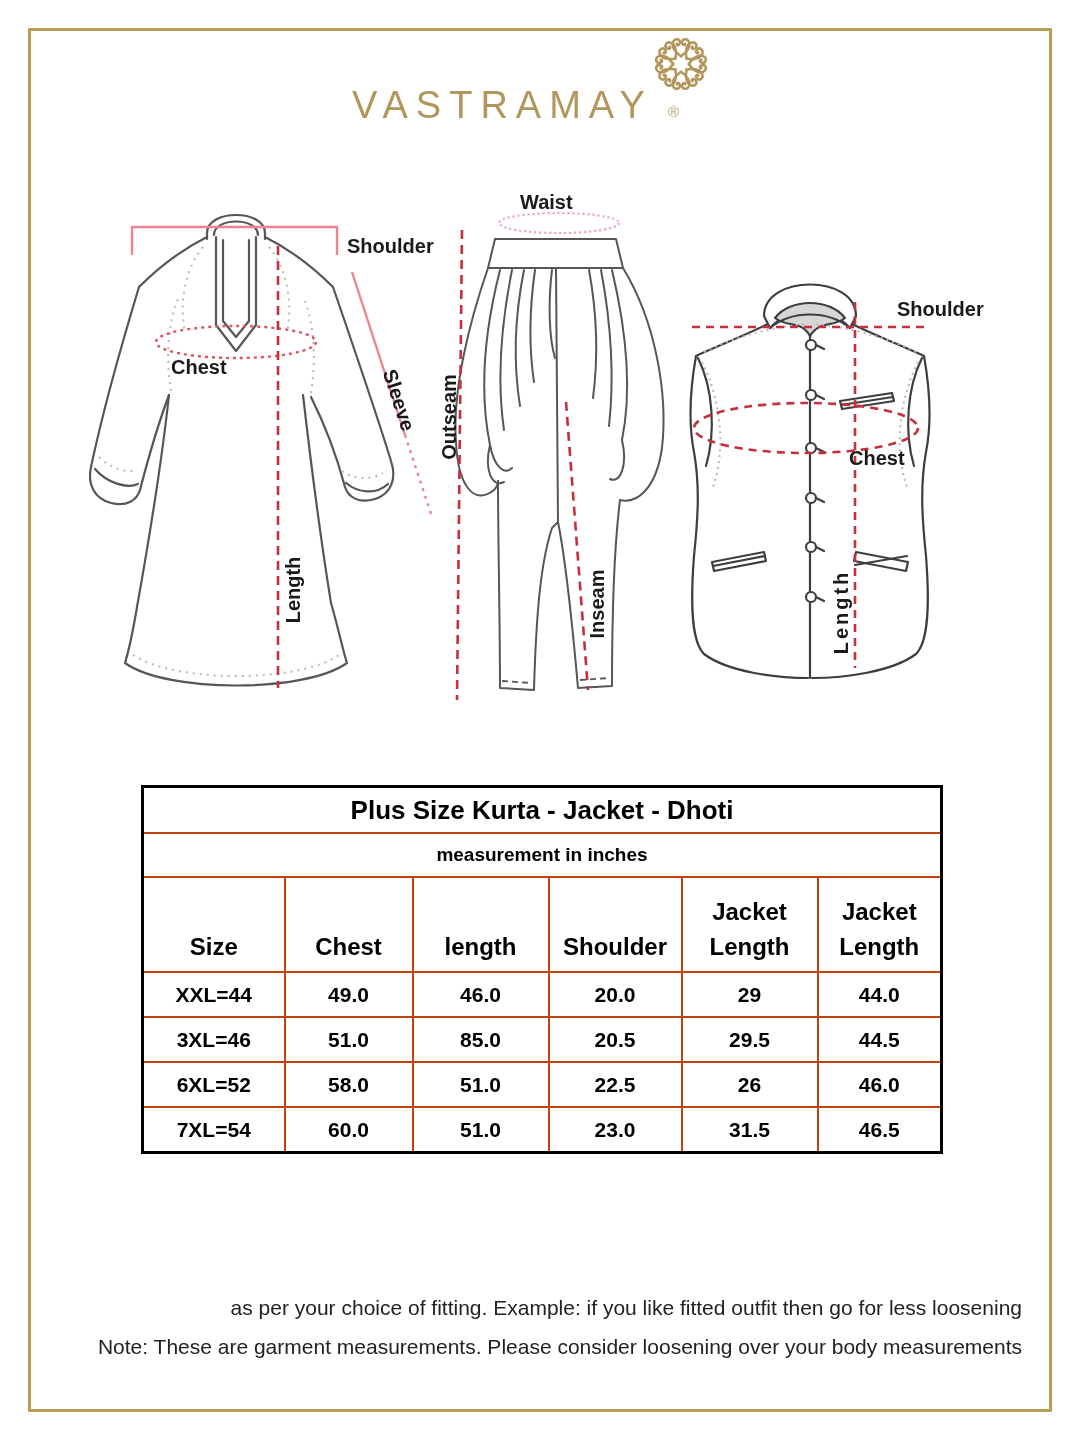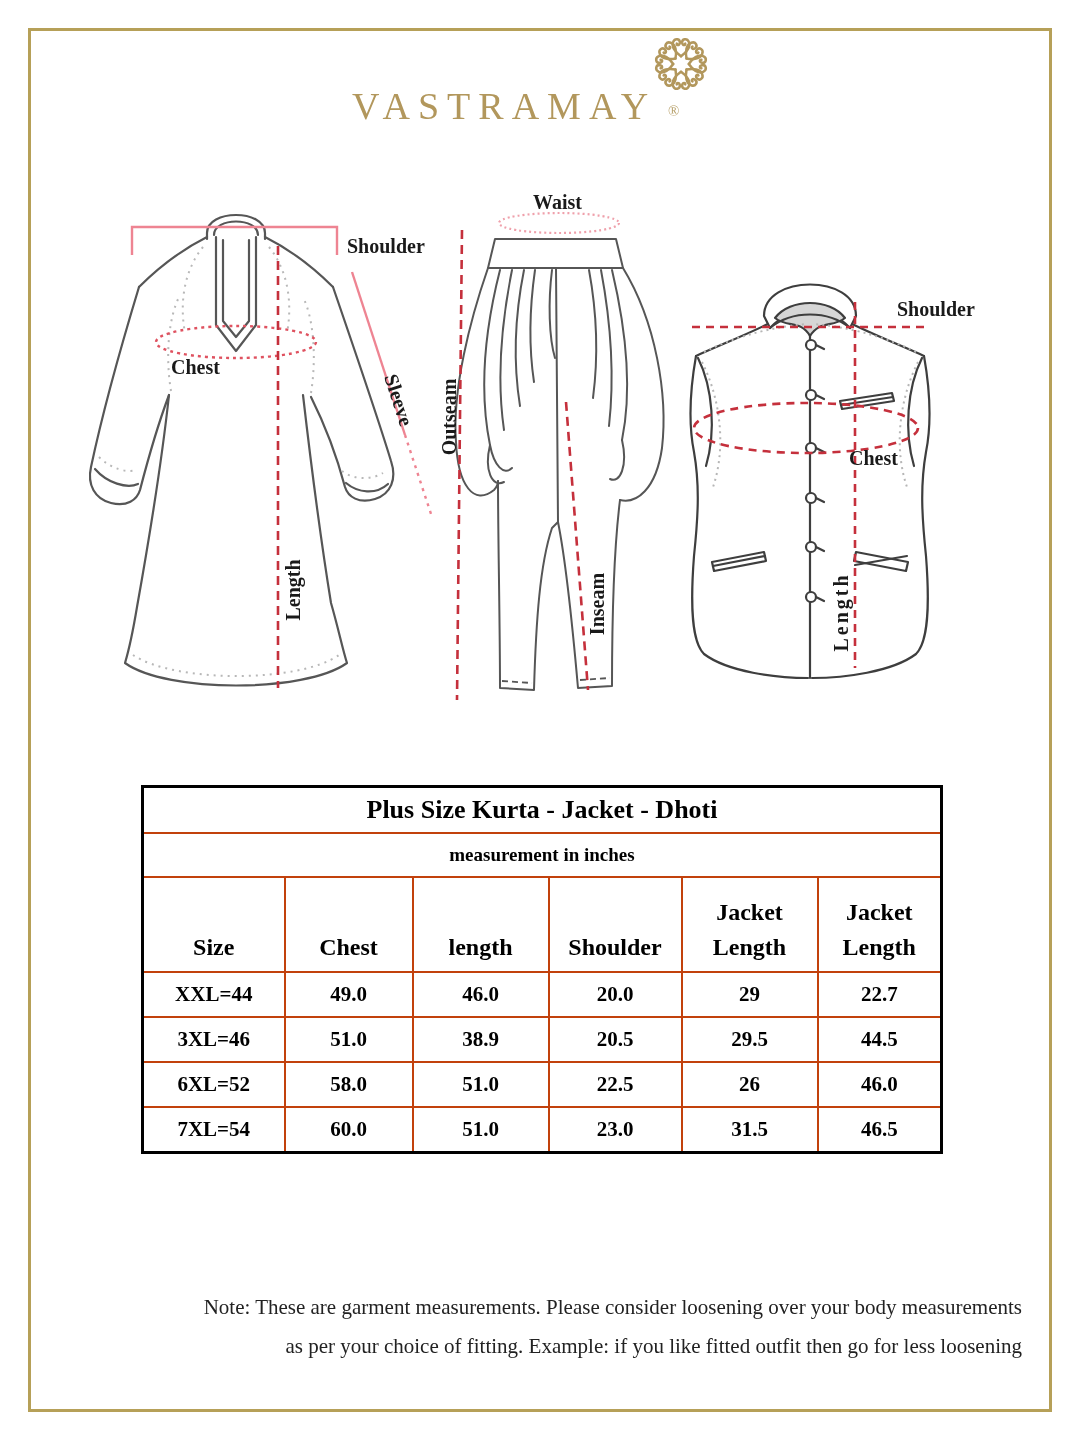--- a/index.html
+++ b/index.html
@@ -1,18 +1,18 @@
 <!DOCTYPE html>
 <html><head>
 <meta charset="utf-8">
 <style>
   html,body { margin:0; padding:0; background:#ffffff; }
   .page {
     position:relative; width:1080px; height:1440px; background:#ffffff;
-    font-family:Liberation Serif, serif; overflow:hidden;
+    font-family:Liberation Sans, sans-serif; overflow:hidden;
   }
   .gold-frame {
     position:absolute; left:28px; top:28px; right:28px; bottom:28px;
     border:3px solid #b6a058; pointer-events:none;
   }
   
   .wordmark {
     position:absolute; left:352px; top:84px;
     font-size:38px; letter-spacing:8px; color:#b2975c; font-weight:400;
     white-space:nowrap;
@@ -184,21 +184,21 @@
       <ellipse cx="126" cy="168" rx="112" ry="25"></ellipse>
       <path d="M175,42 L175,408"></path>
     </g>
   </svg>
 
   <div class="diag-label" style="left:347px; top:233px;">Shoulder</div>
   <div class="diag-label" style="left:171px; top:354px;">Chest</div>
   <div class="diag-label rot-sleeve" style="left:354px; top:387px; width:90px;">Sleeve</div>
   <div class="diag-label rot-ccw" style="left:248px; top:577px; width:90px;">Length</div>
 
-  <div class="diag-label" style="left:533px; top:189px;">Waist</div>
+  <div class="diag-label" style="left:520px; top:189px;">Waist</div>
   <div class="diag-label rot-ccw" style="left:399px; top:404px; width:100px;">Outseam</div>
   <div class="diag-label rot-ccw" style="left:552px; top:591px; width:90px;">Inseam</div>
 
   <div class="diag-label" style="left:897px; top:296px;">Shoulder</div>
   <div class="diag-label" style="left:849px; top:445px;">Chest</div>
   <div class="diag-label rot-ccw spaced" style="left:786px; top:599px; width:110px;">Length</div>
 
   <table class="size-table">
     <colgroup>
       <col style="width:142px">
@@ -222,26 +222,26 @@
       <th>Shoulder</th>
       <th>Jacket Length</th>
       <th>Jacket Length</th>
     </tr>
     <tr>
       <td class="val">XXL=44</td>
       <td class="val">49.0</td>
       <td class="val">46.0</td>
       <td class="val">20.0</td>
       <td class="val">29</td>
-      <td class="val">22.7</td>
+      <td class="val">44.0</td>
     </tr>
     <tr>
       <td class="val">3XL=46</td>
       <td class="val">51.0</td>
-      <td class="val">38.9</td>
+      <td class="val">85.0</td>
       <td class="val">20.5</td>
       <td class="val">29.5</td>
       <td class="val">44.5</td>
     </tr>
     <tr>
       <td class="val">6XL=52</td>
       <td class="val">58.0</td>
       <td class="val">51.0</td>
       <td class="val">22.5</td>
       <td class="val">26</td>
@@ -252,17 +252,17 @@
       <td class="val">60.0</td>
       <td class="val">51.0</td>
       <td class="val">23.0</td>
       <td class="val">31.5</td>
       <td class="val">46.5</td>
     </tr>
   </tbody>
     </table>
 
   <div class="note">
+    <div>as per your choice of fitting. Example: if you like fitted outfit then go for less loosening</div>
     <div>Note: These are garment measurements. Please consider loosening over your body measurements</div>
-    <div>as per your choice of fitting. Example: if you like fitted outfit then go for less loosening</div>
   </div>
 
 </div>
 
 </body></html>

